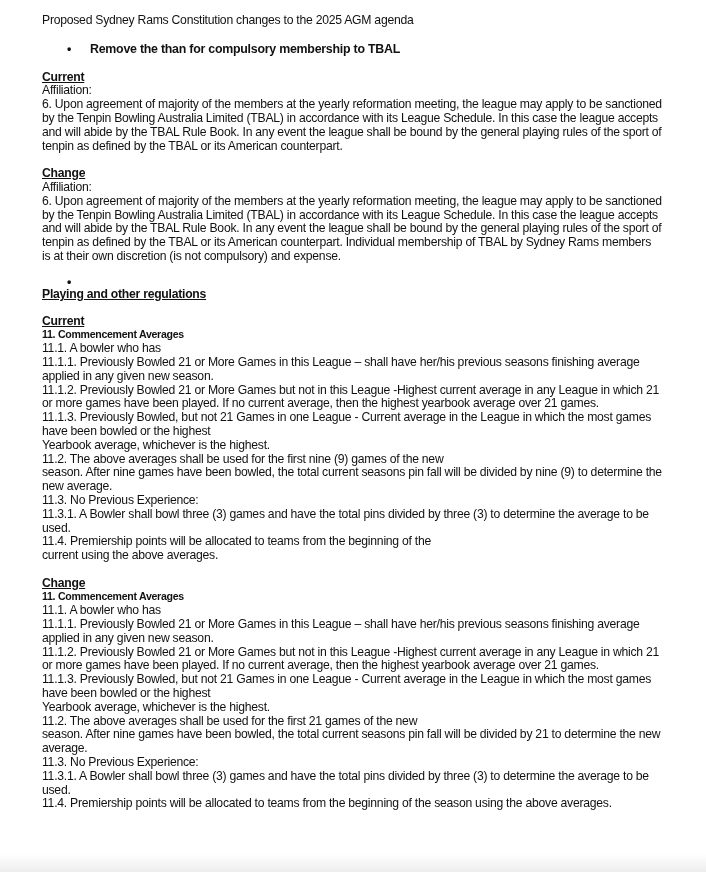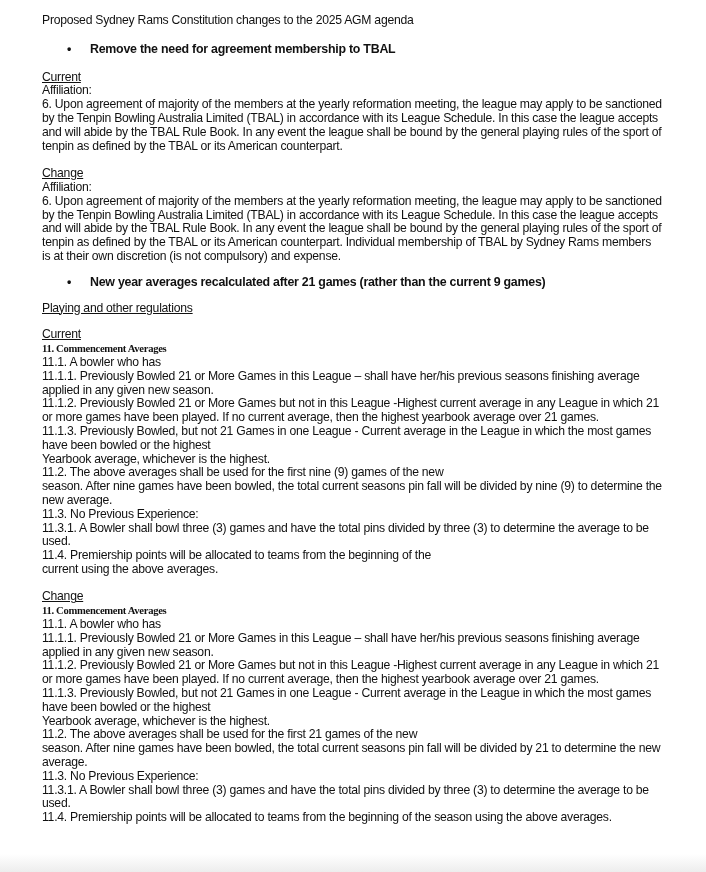--- a/index.html
+++ b/index.html
@@ -12,56 +12,55 @@
   }
   .page p { margin: 0; }
   .title { margin-bottom: 15px !important; }
   .bullet {
     position: relative; padding-left: 48px; font-weight: bold;
     margin: 0 0 14px 0 !important; font-size: 12.4px;
   }
   .bullet .dot {
     position: absolute; left: 25px; top: 0; font-weight: bold;
   }
-  .u { text-decoration: underline; }
+  .u { text-decoration: underline; font-weight: bold; }
   .gap { height: 13.8px; }
   .serif-bold {
-    font-family: Liberation Serif, serif; font-weight: bold; font-size: 10.6px;
+    font-family: Liberation Sans, sans-serif; font-weight: bold; font-size: 10.6px;
     letter-spacing: -0.3px;
   }
   .fade {
     position: absolute; left: 0; right: 0; bottom: 0; height: 18px;
     background: linear-gradient(to bottom, rgba(240,240,240,0), rgba(235,235,235,0.9));
     pointer-events: none;
   }
 </style>
 </head>
 <body>
 
 <div class="page">
   <p class="title">Proposed Sydney Rams Constitution changes to the 2025 AGM agenda</p>
 
   <p class="bullet">
     <span class="dot">•</span>
-    <span>Remove the need for agreement membership to TBAL</span>
+    <span>Remove the than for compulsory membership to TBAL</span>
   </p>
 
   <p class="u">Current</p>
   <p>Affiliation:</p>
   <p>6. Upon agreement of majority of the members at the yearly reformation meeting, the league may apply to be sanctioned by the Tenpin Bowling Australia Limited (TBAL) in accordance with its League Schedule. In this case the league accepts and will abide by the TBAL Rule Book. In any event the league shall be bound by the general playing rules of the sport of tenpin as defined by the TBAL or its American counterpart.</p>
   <div class="gap"></div>
 
   <p class="u">Change</p>
   <p>Affiliation:</p>
   <p>6. Upon agreement of majority of the members at the yearly reformation meeting, the league may apply to be sanctioned by the Tenpin Bowling Australia Limited (TBAL) in accordance with its League Schedule. In this case the league accepts and will abide by the TBAL Rule Book. In any event the league shall be bound by the general playing rules of the sport of tenpin as defined by the TBAL or its American counterpart. Individual membership of TBAL by Sydney Rams members is at their own discretion (is not compulsory) and expense.</p>
   <div class="gap" style="height:12px"></div>
 
   <p class="bullet" style="margin-bottom:12px !important">
     <span class="dot">•</span>
-    <span>New year averages recalculated after 21 games (rather than the current 9 games)</span>
   </p>
 
   <p class="u">Playing and other regulations</p>
   <div class="gap" style="height:13px"></div>
 
   <p class="u">Current</p>
   <p class="serif-bold">11. Commencement Averages</p>
   <p>11.1. A bowler who has</p>
   <p>11.1.1. Previously Bowled 21 or More Games in this League – shall have her/his previous seasons finishing average applied in any given new season.</p>
   <p>11.1.2. Previously Bowled 21 or More Games but not in this League -Highest current average in any League in which 21 or more games have been played. If no current average, then the highest yearbook average over 21 games.</p>

